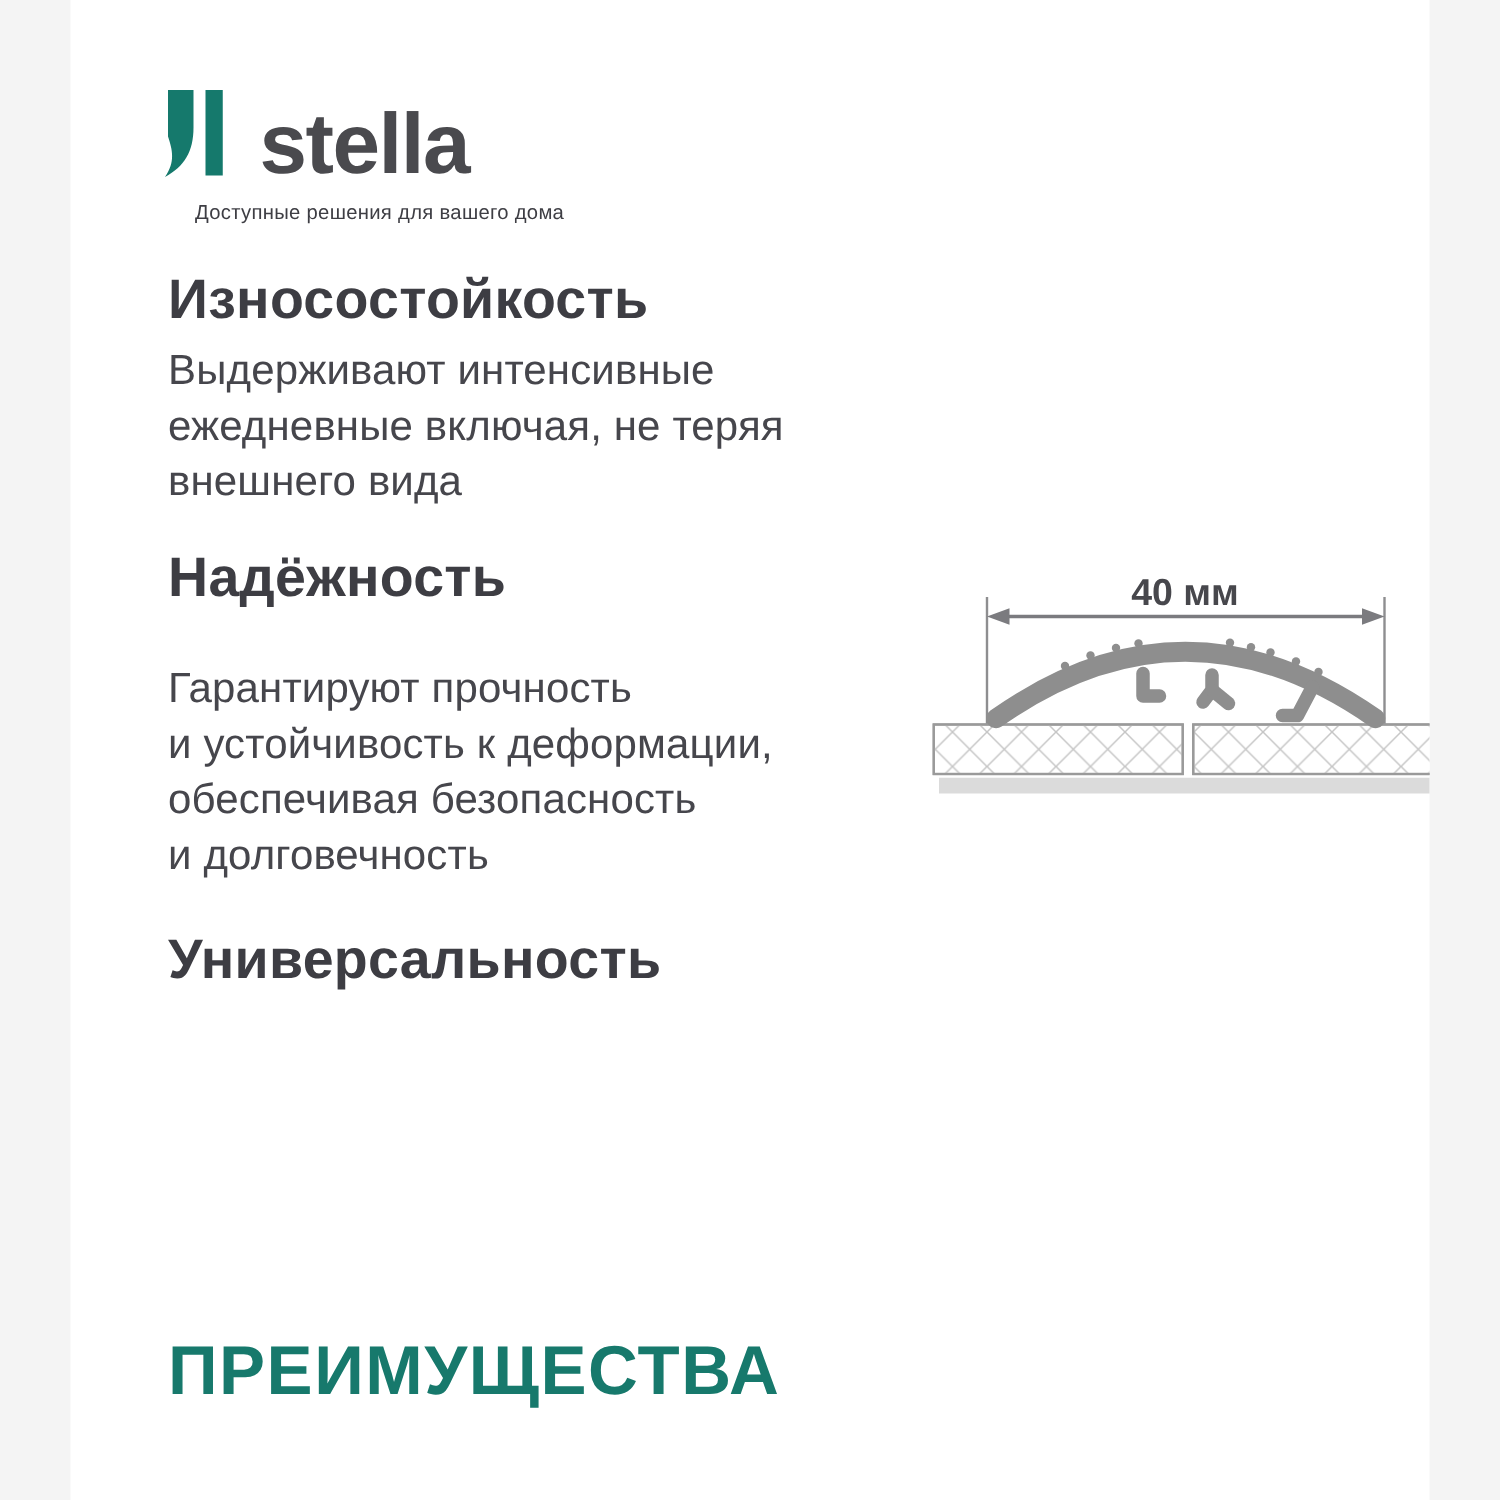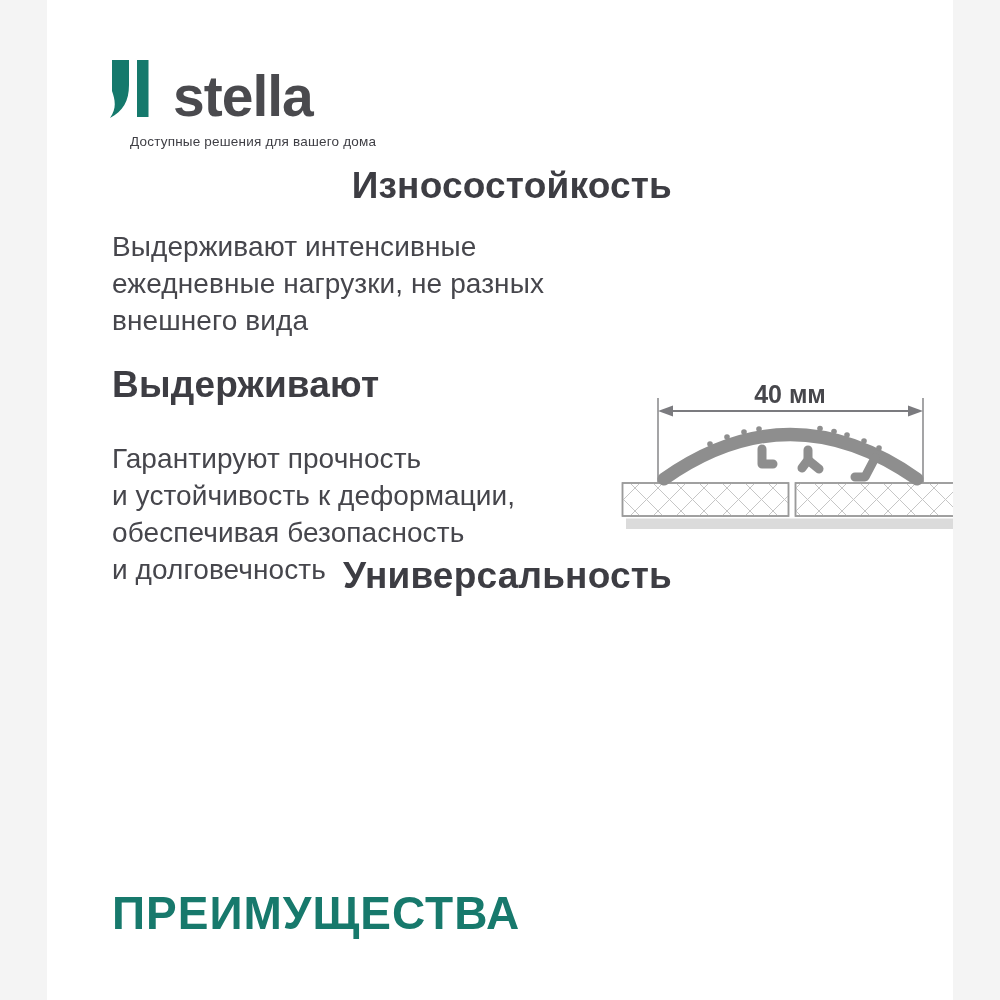--- a/index.html
+++ b/index.html
@@ -33,23 +33,23 @@
   .section-title{
     position:absolute;left:65px;width:560px;
     font-size:37px;font-weight:600;line-height:1.2;
     color:#3d3d43;letter-spacing:.2px;
   }
   .section-body{
     position:absolute;left:65px;width:560px;
     font-size:28px;font-weight:400;line-height:37px;
     color:#46464c;white-space:pre-line;letter-spacing:.1px;
   }
-  .t1{top:164px;text-align:right;} .b1{top:228px;}
+  .t1{top:178px;} .b1{top:228px;}
   .t2{top:363px;} .b2{top:440px;}
-  .t3{top:554px;text-align:right;} .b3{top:636px;}
+  .t3{top:618px;} .b3{top:636px;}
   
   .footer-heading{
     position:absolute;left:65px;top:886px;
     font-size:46px;font-weight:700;line-height:1.2;
     color:#17796c;letter-spacing:1px;text-align:center;
   }
   
   .diagram{position:absolute;left:565px;top:373px;width:360px;height:162px;}
   .dim-label{
     font-family:"Liberation Sans","DejaVu Sans",sans-serif;
@@ -67,24 +67,24 @@
         <path d="M3 0 H20 V25 C20 41 14 51 1 58 C8 48 6 40 3 31 Z" fill="#15796C"></path>
         <rect x="28" y="0" width="11.5" height="57" fill="#15796C"></rect>
       </svg>
       <div class="logo-word">stella</div>
     </div>
     <div class="logo-tagline">Доступные решения для вашего дома</div>
   </div>
 
   <div class="section-title t1">Износостойкость</div>
   <div class="section-body b1">Выдерживают интенсивные
-ежедневные нагрузки, не разных
+ежедневные включая, не теряя
 внешнего вида</div>
 
-  <div class="section-title t2">Выдерживают</div>
+  <div class="section-title t2">Надёжность</div>
   <div class="section-body b2">Гарантируют прочность
 и устойчивость к деформации,
 обеспечивая безопасность
 и долговечность</div>
 
   <div class="section-title t3">Универсальность</div>
 
   <svg class="diagram" viewBox="0 0 360 162" aria-hidden="true">
     <defs>
       <pattern id="hatch" patternUnits="userSpaceOnUse" width="23" height="23">

